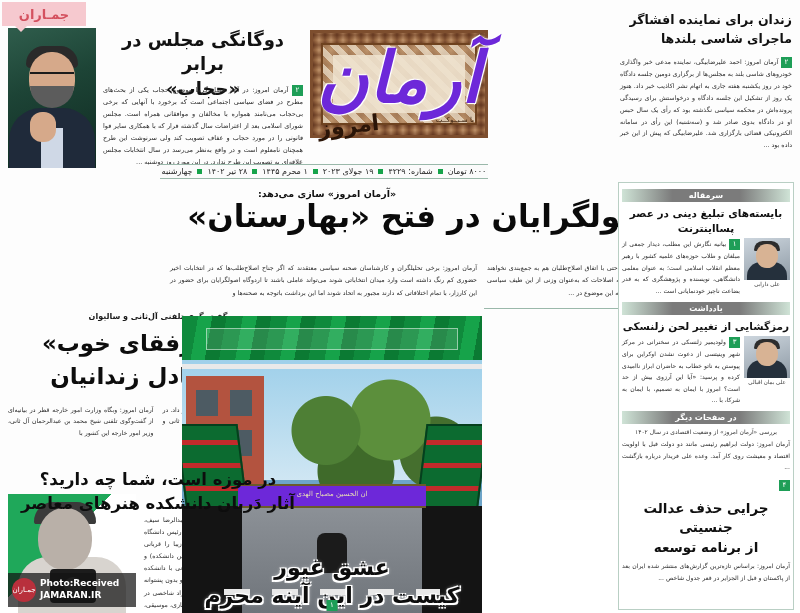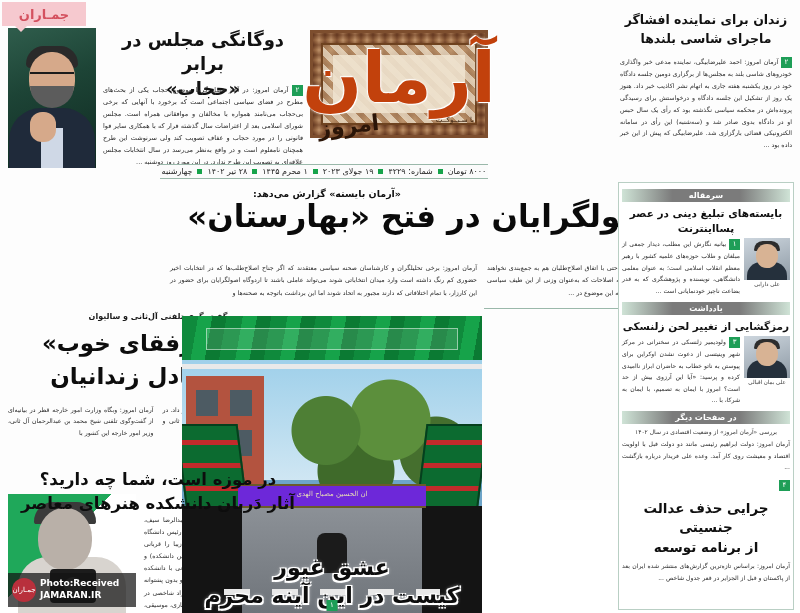--- a/index.html
+++ b/index.html
@@ -87,24 +87,25 @@
     top: 0; left: 0;
     width: 182px; height: 160px;
     display: flex;
     align-items: center;
     justify-content: center;
     z-index: 6;
   }
   .masthead-title .word-main {
     font-size: 70px;
     font-weight: bold;
-    color: #c2410c;
+    color: #6d28d9;
     text-shadow: 0 0 3px #fff, 1px 1px 0 #fff, -1px -1px 0 #fff;
     line-height: .9;
     transform: translateY(-6px);
+    font-style: italic;
   }
   .masthead-sub {
     position: absolute;
     bottom: 26px; left: 10px;
     font-size: 22px;
     font-weight: bold;
     color: #2b1508;
     z-index: 7;
     transform: rotate(-6deg);
   }
@@ -241,21 +242,21 @@
   .story-zendan {
     position: absolute;
     top: 10px; right: 8px;
     width: 172px; height: 160px;
   }
   .story-zendan .head {
     font-size: 12.5px;
     font-weight: bold;
     color: #111;
     line-height: 1.55;
-    text-align: center;
+    text-align: right;
   }
   .story-zendan .body-text {
     margin-top: 7px;
     font-size: 6.3px;
     line-height: 1.9;
     color: #2a2a2a;
     text-align: justify;
   }
 
   
@@ -717,21 +718,21 @@
     <div class="head">
       <div>زندان برای نماینده افشاگر</div>
       <div>ماجرای شاسی بلندها</div>
     </div>
     <div class="body-text">
       <span class="pagenum">۲</span>
       <span>آرمان امروز: احمد علیرضابیگی، نماینده مدعی خبر واگذاری خودروهای شاسی بلند به مجلس‌ها از برگزاری دومین جلسه دادگاه خود در روز یکشنبه هفته جاری به اتهام نشر اکاذیب خبر داد. هنوز یک روز از تشکیل این جلسه دادگاه و درخواستش برای رسیدگی پرونده‌اش در محکمه سیاسی نگذشته بود که رأی یک سال حبس او در دادگاه بدوی صادر شد و (سه‌شنبه) این رأی در سامانه الکترونیکی قضائی بارگزاری شد. علیرضابیگی که پیش از این خبر داده بود ...</span>
     </div>
   </div>
 
-  <div class="lead-kicker">«آرمان بایسته» گزارش می‌دهد:</div>
+  <div class="lead-kicker">«آرمان امروز» سازی می‌دهد:</div>
   <div class="lead-headline">اختلاف اصولگرایان در فتح «بهارستان»</div>
   <div class="lead-cols">
     <div class="col">
       <span class="pagenum">۲</span>
       <span>شکافی که بین اصولگرایان به وجود آمده است نشان می‌دهد حتی با اتفاق اصلاح‌طلبان هم به جمع‌بندی نخواهند رسید. این نکته هم در نظر داشته باشید که باتوجه به تحرکات جبهه اصلاحات که به‌عنوان وزنی از این طیف سیاسی محسوب می‌شود برنامه مشخصی برای انتخابات نخواهند داشت. البته این موضوع در ...</span>
     </div>
     <div class="col">
       <span>آرمان امروز: برخی تحلیلگران و کارشناسان صحنه سیاسی معتقدند که اگر جناح اصلاح‌طلب‌ها که در انتخابات اخیر حضوری کم رنگ داشته است وارد میدان انتخاباتی شوند می‌تواند عاملی باشند تا اردوگاه اصولگرایان برای حضور در این کارزار، با تمام اختلافاتی که دارند مجبور به اتحاد شوند اما این برداشت باتوجه به صحنه‌ها و</span>
     </div>
   </div>

